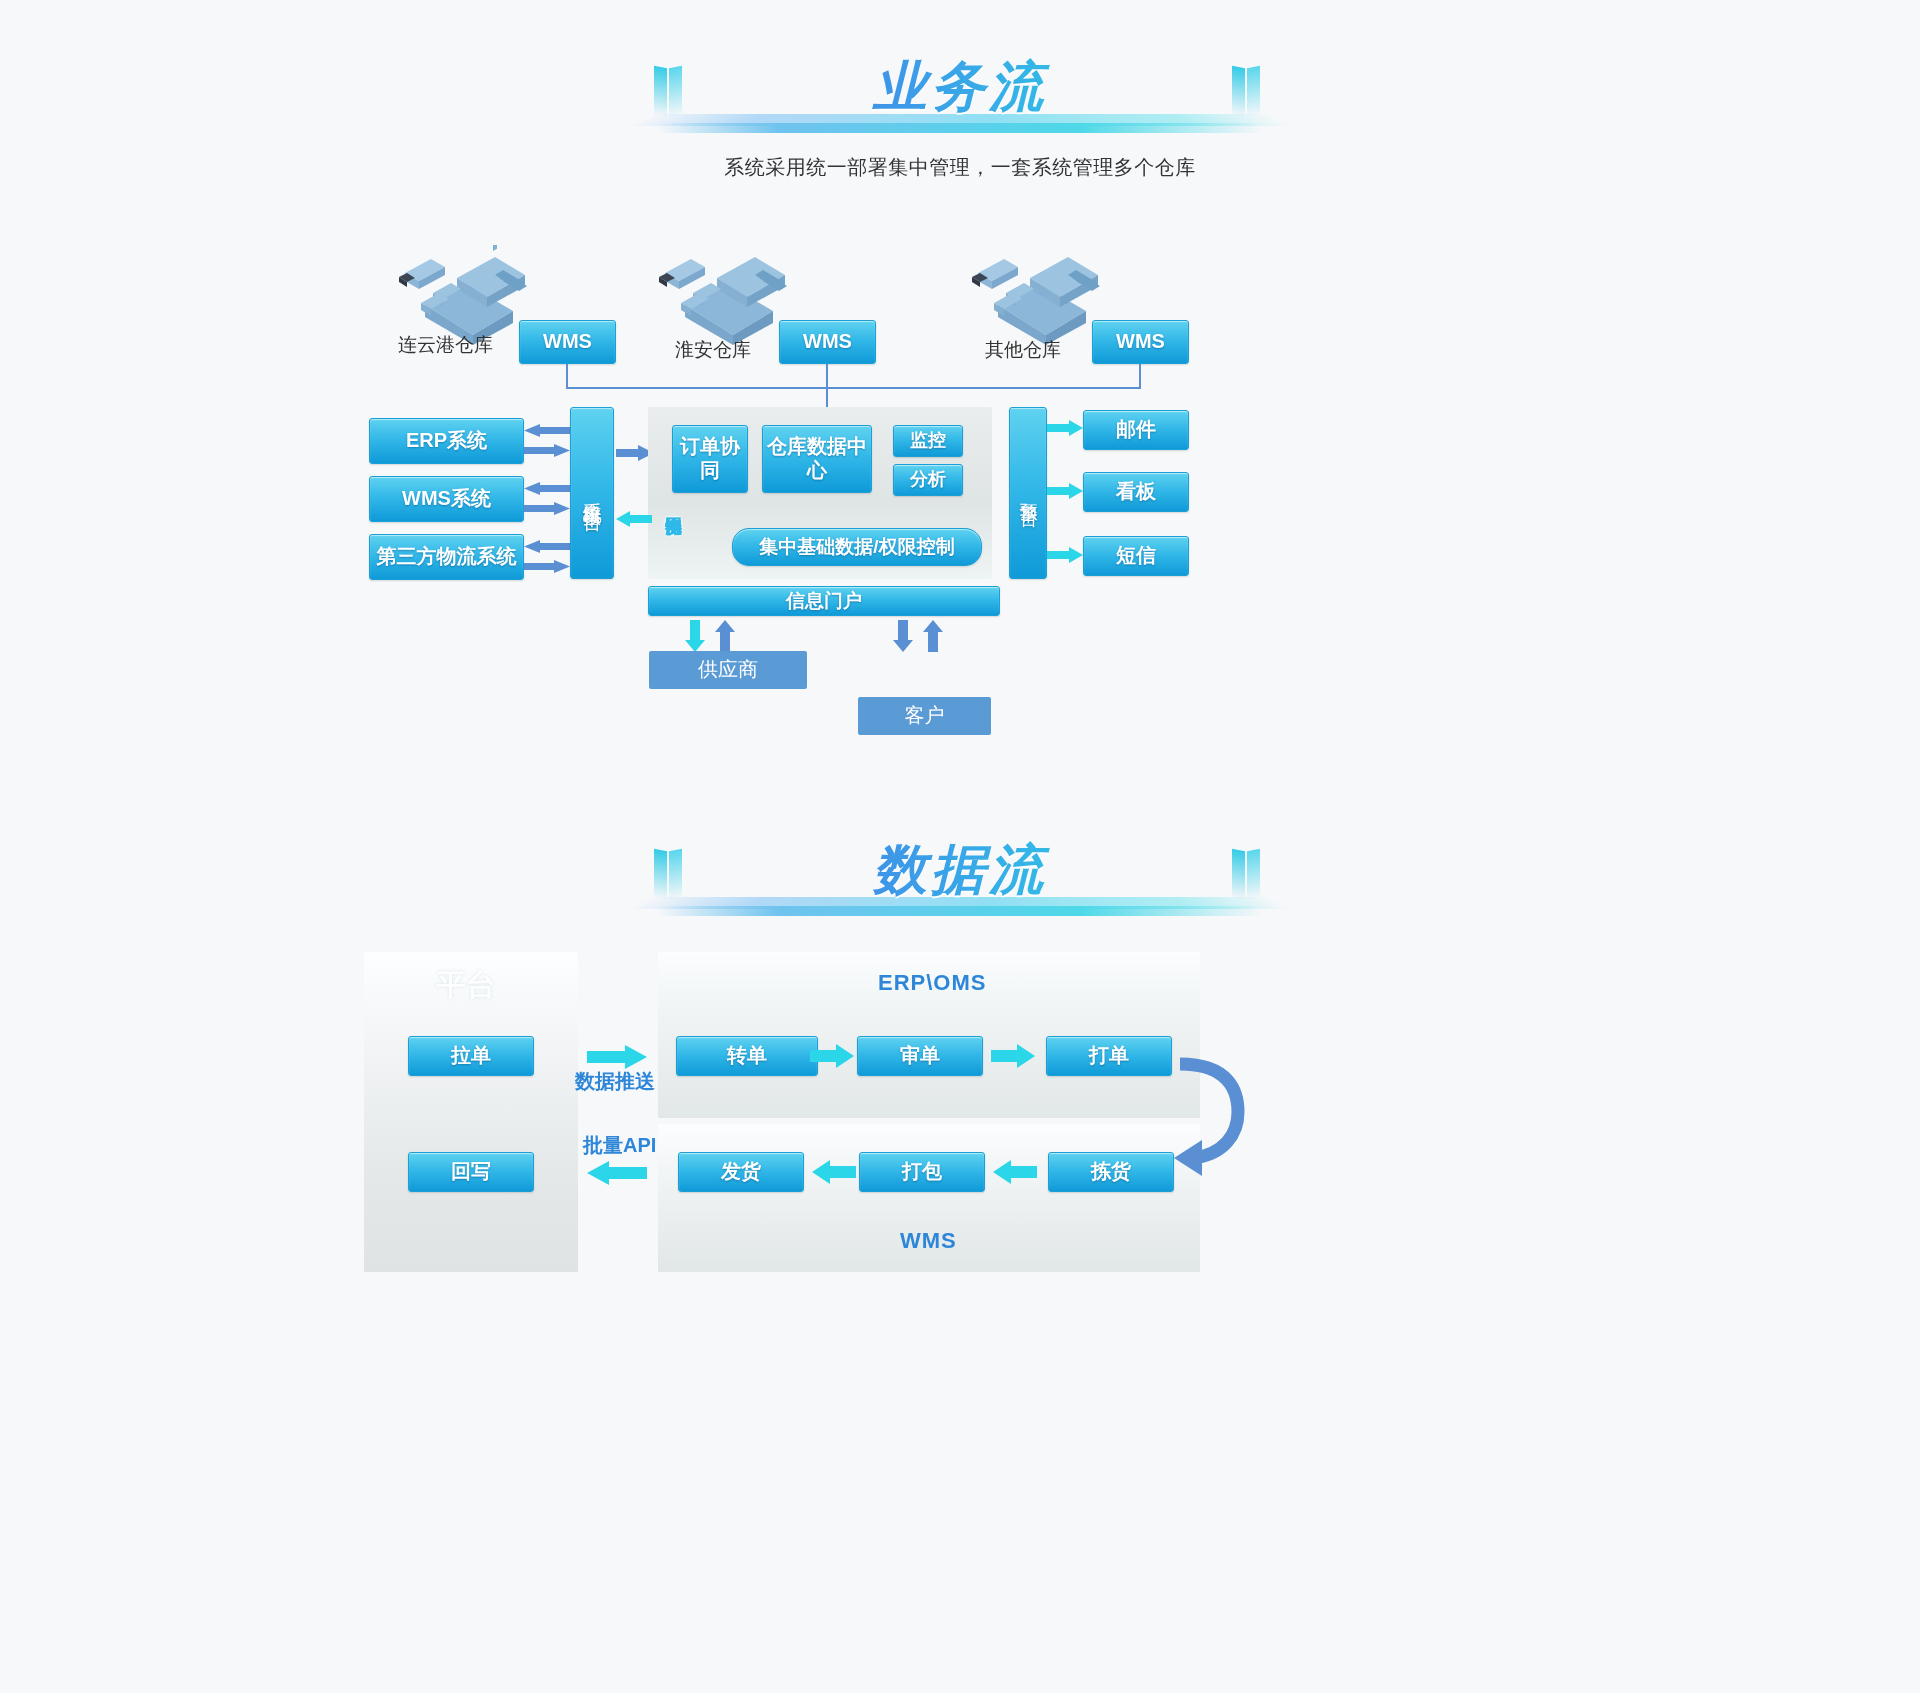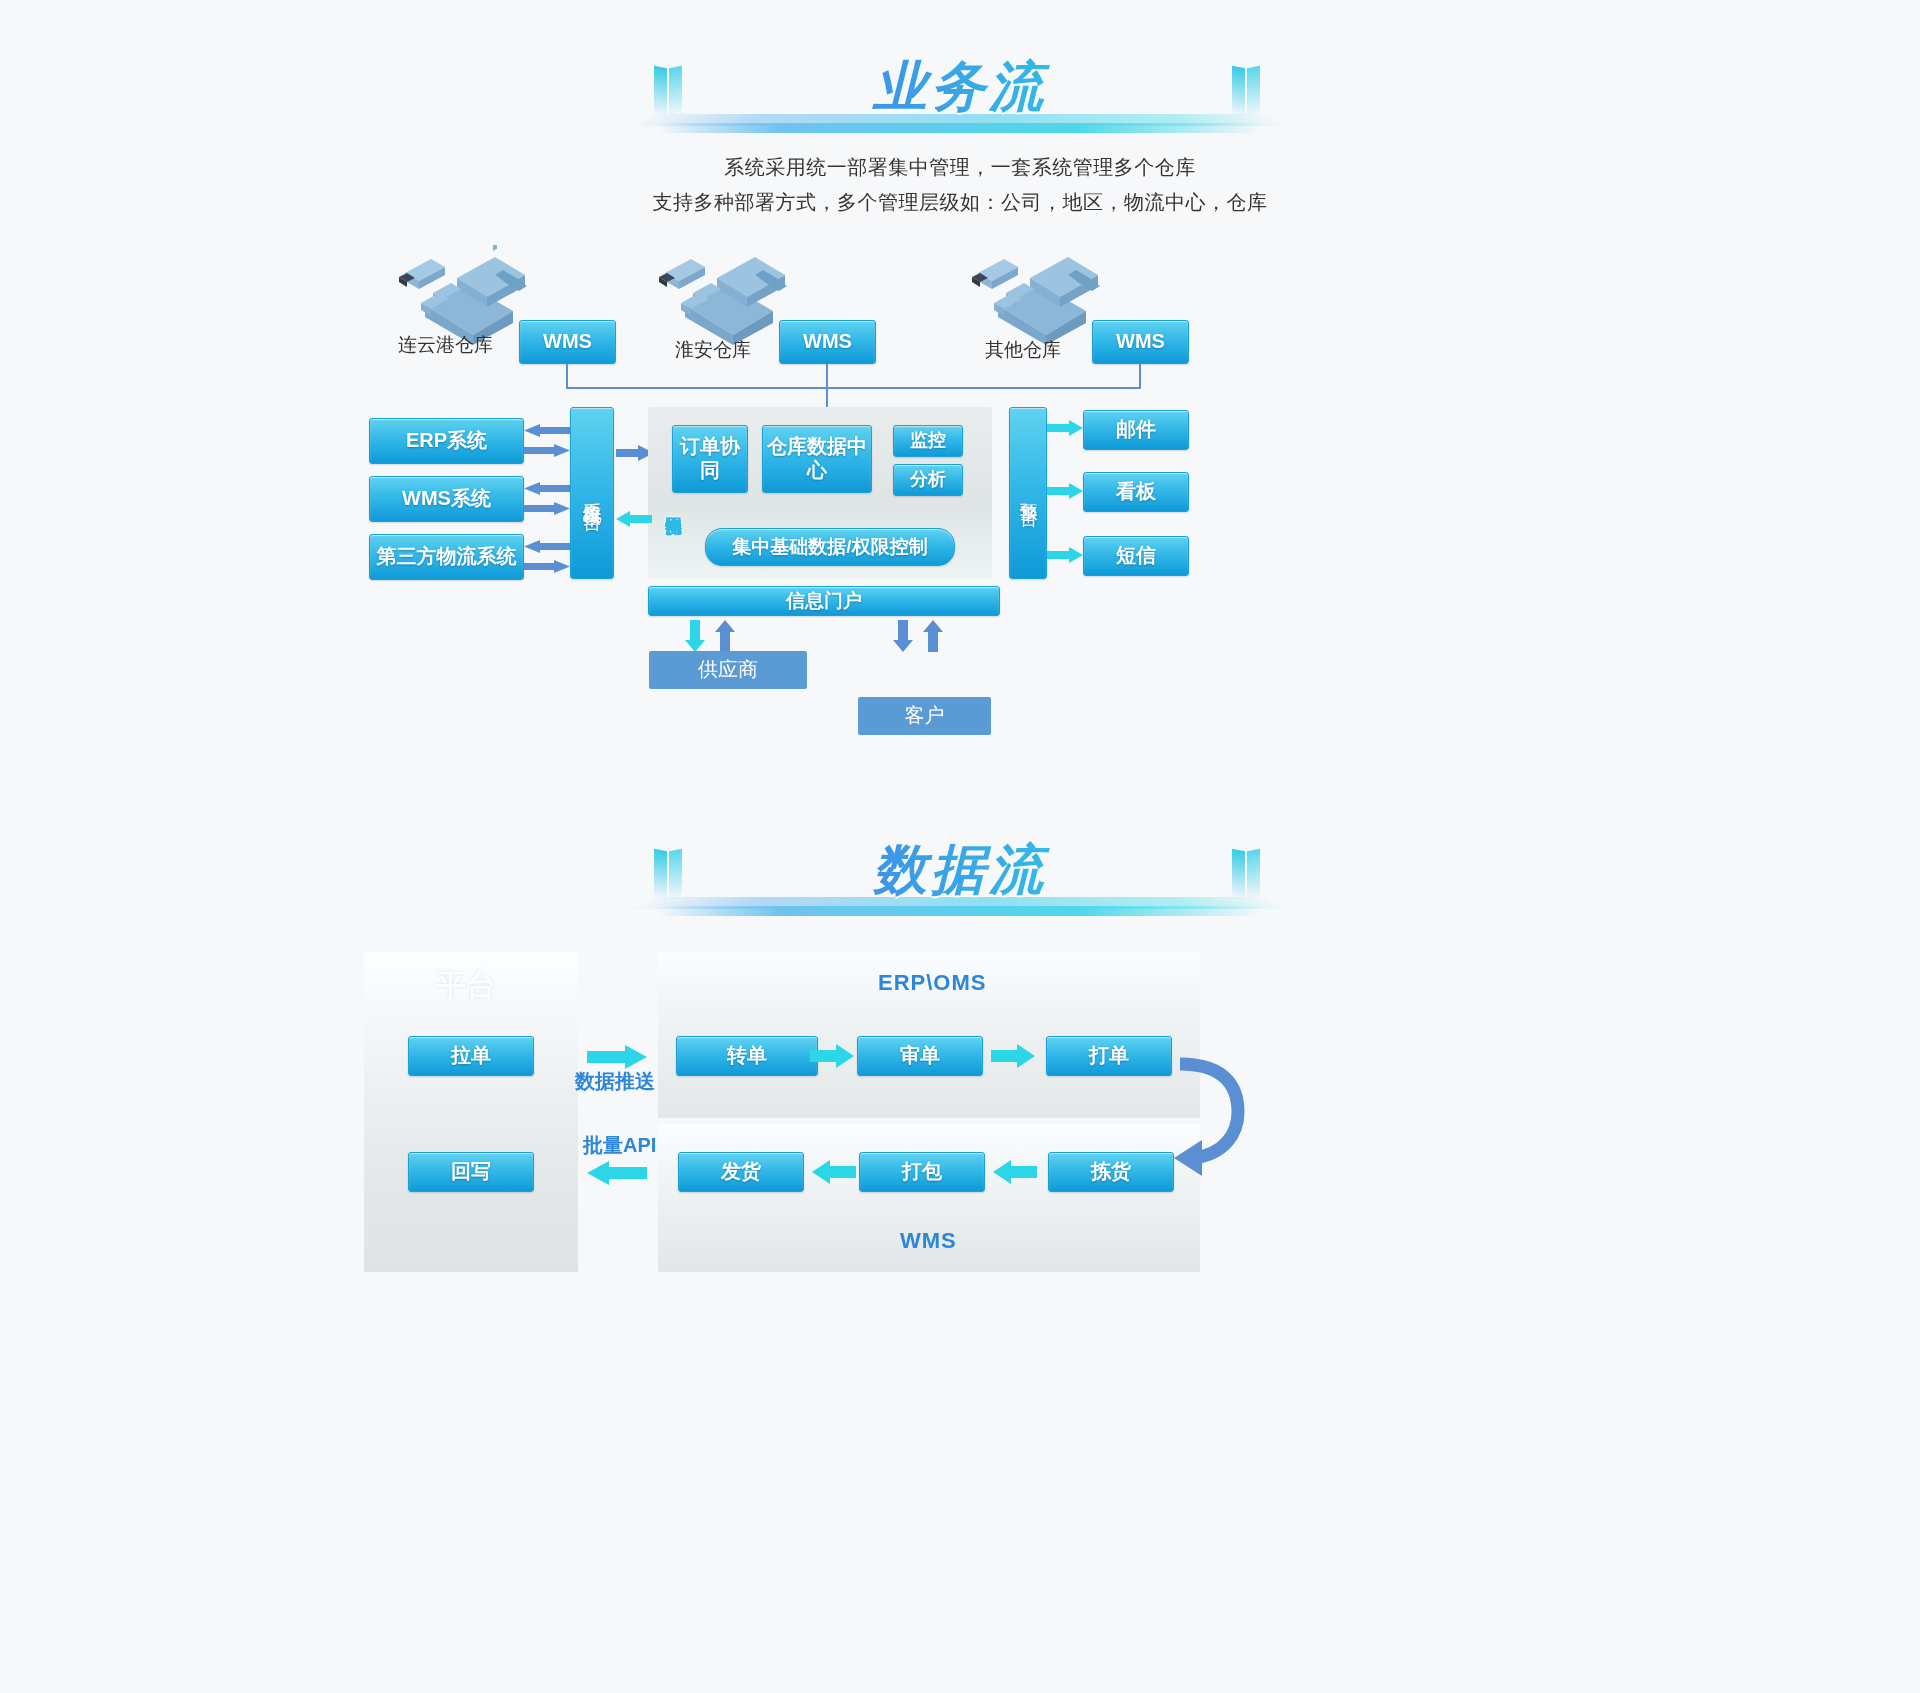--- a/index.html
+++ b/index.html
@@ -130,21 +130,20 @@
     <div class="st-pillar right">
         <span class="pa"></span>
         <span class="pb"></span>
       </div>
     <div class="st-plate"></div>
     <div class="st-plate2"></div>
     <div class="st-text">业务流</div>
   </div>
 
   <div class="desc" style="top:150px;">系统采用统一部署集中管理，一套系统管理多个仓库</div>
-  <div class="desc" style="top:185px;">支持多种部署方式，多个管理层级如：公司，地区，物流中心，仓库</div>
 
   <div class="wh-icon" style="left:395px;top:245px;">
     <svg viewBox="0 0 140 110" width="140" height="110">
       <g>
         <polygon points="30,60 70,38 118,66 78,90" fill="#8cb7d8"></polygon>
         <polygon points="30,60 30,72 78,100 78,90" fill="#7aa7cb"></polygon>
         <polygon points="78,90 118,66 118,78 78,100" fill="#6c9ac1"></polygon>
         <polygon points="62,33 100,12 130,30 92,52" fill="#9cc3e0"></polygon>
         <polygon points="62,33 62,44 92,62 92,52" fill="#86b0d2"></polygon>
         <polygon points="92,52 130,30 130,41 92,62" fill="#75a3c7"></polygon>
@@ -259,21 +258,21 @@
     </svg>
   </div>
 
   <div class="platform-panel" style="left:648px;top:407px;width:344px;height:172px;"></div>
   <div class="platform-tag" style="left:660px;top:504px;width:22px;height:72px;">物流协同平台</div>
 
   <div class="gbox" style="left:672px;top:425px;width:76px;height:68px;">订单协同</div>
   <div class="gbox" style="left:762px;top:425px;width:110px;height:68px;">仓库数据中心</div>
   <div class="gbox sm" style="left:893px;top:425px;width:70px;height:32px;">监控</div>
   <div class="gbox sm" style="left:893px;top:464px;width:70px;height:32px;">分析</div>
-  <div class="gbox" style="left:705px;top:528px;width:250px;height:38px;font-size:19px;border-radius:17px;">集中基础数据/权限控制</div>
+  <div class="gbox" style="left:732px;top:528px;width:250px;height:38px;font-size:19px;border-radius:17px;">集中基础数据/权限控制</div>
 
   <div class="arrow" style="left:616px;top:510px;">
     <svg width="36" height="18" viewBox="0 0 36 18">
       <polygon points="36,5 14,5 14,1 0,9 14,17 14,13 36,13" fill="#2ad6e8"></polygon>
     </svg>
   </div>
 
   <div class="gbox vert" style="left:1009px;top:407px;width:38px;height:172px;font-size:18px;">预警平台</div>
 
   <div class="arrow" style="left:1047px;top:419px;">

